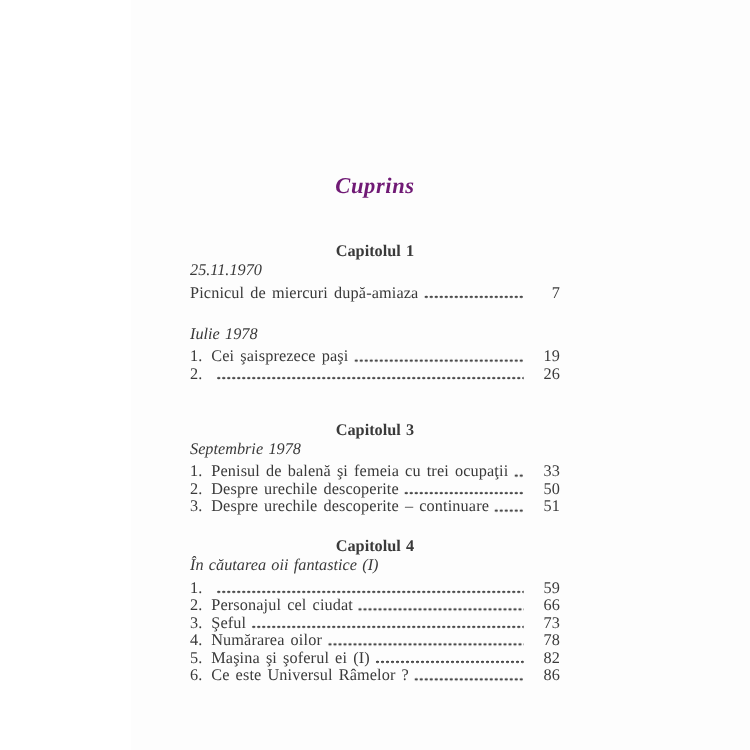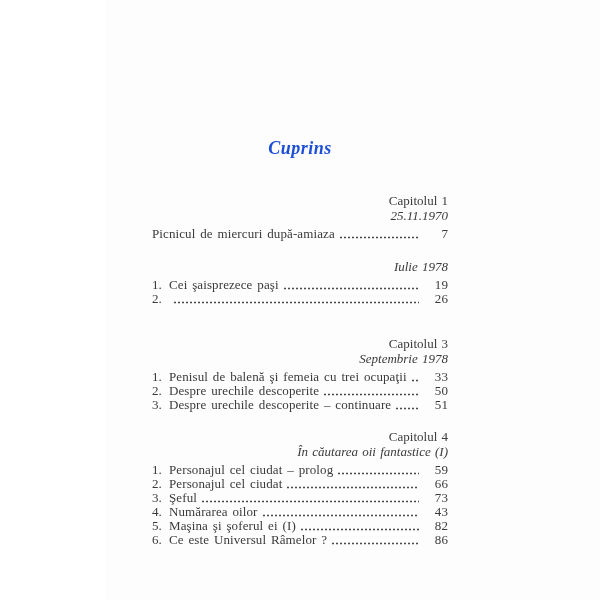--- a/index.html
+++ b/index.html
@@ -35,39 +35,39 @@
     position: absolute;
     top: 136px;
     left: 0; right: 0;
     margin: 0;
     text-align: center;
     font-size: 18px;
     line-height: 24px;
     font-style: italic;
     font-weight: 700;
     letter-spacing: 0.5px;
-    color: #1d4ed8;
+    color: #701a75;
   }
   .chapter {
     position: absolute;
     left: 0; right: 0;
   }
   #chapters .chapter:nth-of-type(1) { top: 193px; }
   #chapters .chapter:nth-of-type(2) { top: 259px; }
   #chapters .chapter:nth-of-type(3) { top: 336px; }
   #chapters .chapter:nth-of-type(4) { top: 429px; }
   .chapter-heading {
-    text-align: right;
+    text-align: center;
     font-size: 13px;
     line-height: 15px;
-    font-weight: 400;
+    font-weight: 700;
     word-spacing: 1px;
   }
   .chapter-subtitle {
-    text-align: right;
+    text-align: left;
     font-size: 13px;
     line-height: 15px;
     font-style: italic;
     word-spacing: 1px;
   }
   .entries { margin-top: 4px; }
   .entry {
     display: flex;
     align-items: flex-end;
     font-size: 13px;
@@ -164,21 +164,20 @@
   </div>
 </div>
   </section>
 
   <section class="chapter">
     <div class="chapter-heading">Capitolul 4</div>
     <div class="chapter-subtitle">În căutarea oii fantastice (I)</div>
     <div class="entries">
   <div class="entry">
     <span class="num">1.</span>
-    <span class="etitle">Personajul cel ciudat – prolog</span>
     <span class="leader"></span>
     <span class="pnum">59</span>
   </div>
 
   <div class="entry">
     <span class="num">2.</span>
     <span class="etitle">Personajul cel ciudat</span>
     <span class="leader"></span>
     <span class="pnum">66</span>
   </div>
@@ -187,21 +186,21 @@
     <span class="num">3.</span>
     <span class="etitle">Şeful</span>
     <span class="leader"></span>
     <span class="pnum">73</span>
   </div>
 
   <div class="entry">
     <span class="num">4.</span>
     <span class="etitle">Numărarea oilor</span>
     <span class="leader"></span>
-    <span class="pnum">43</span>
+    <span class="pnum">78</span>
   </div>
 
   <div class="entry">
     <span class="num">5.</span>
     <span class="etitle">Maşina şi şoferul ei (I)</span>
     <span class="leader"></span>
     <span class="pnum">82</span>
   </div>
 
   <div class="entry">

